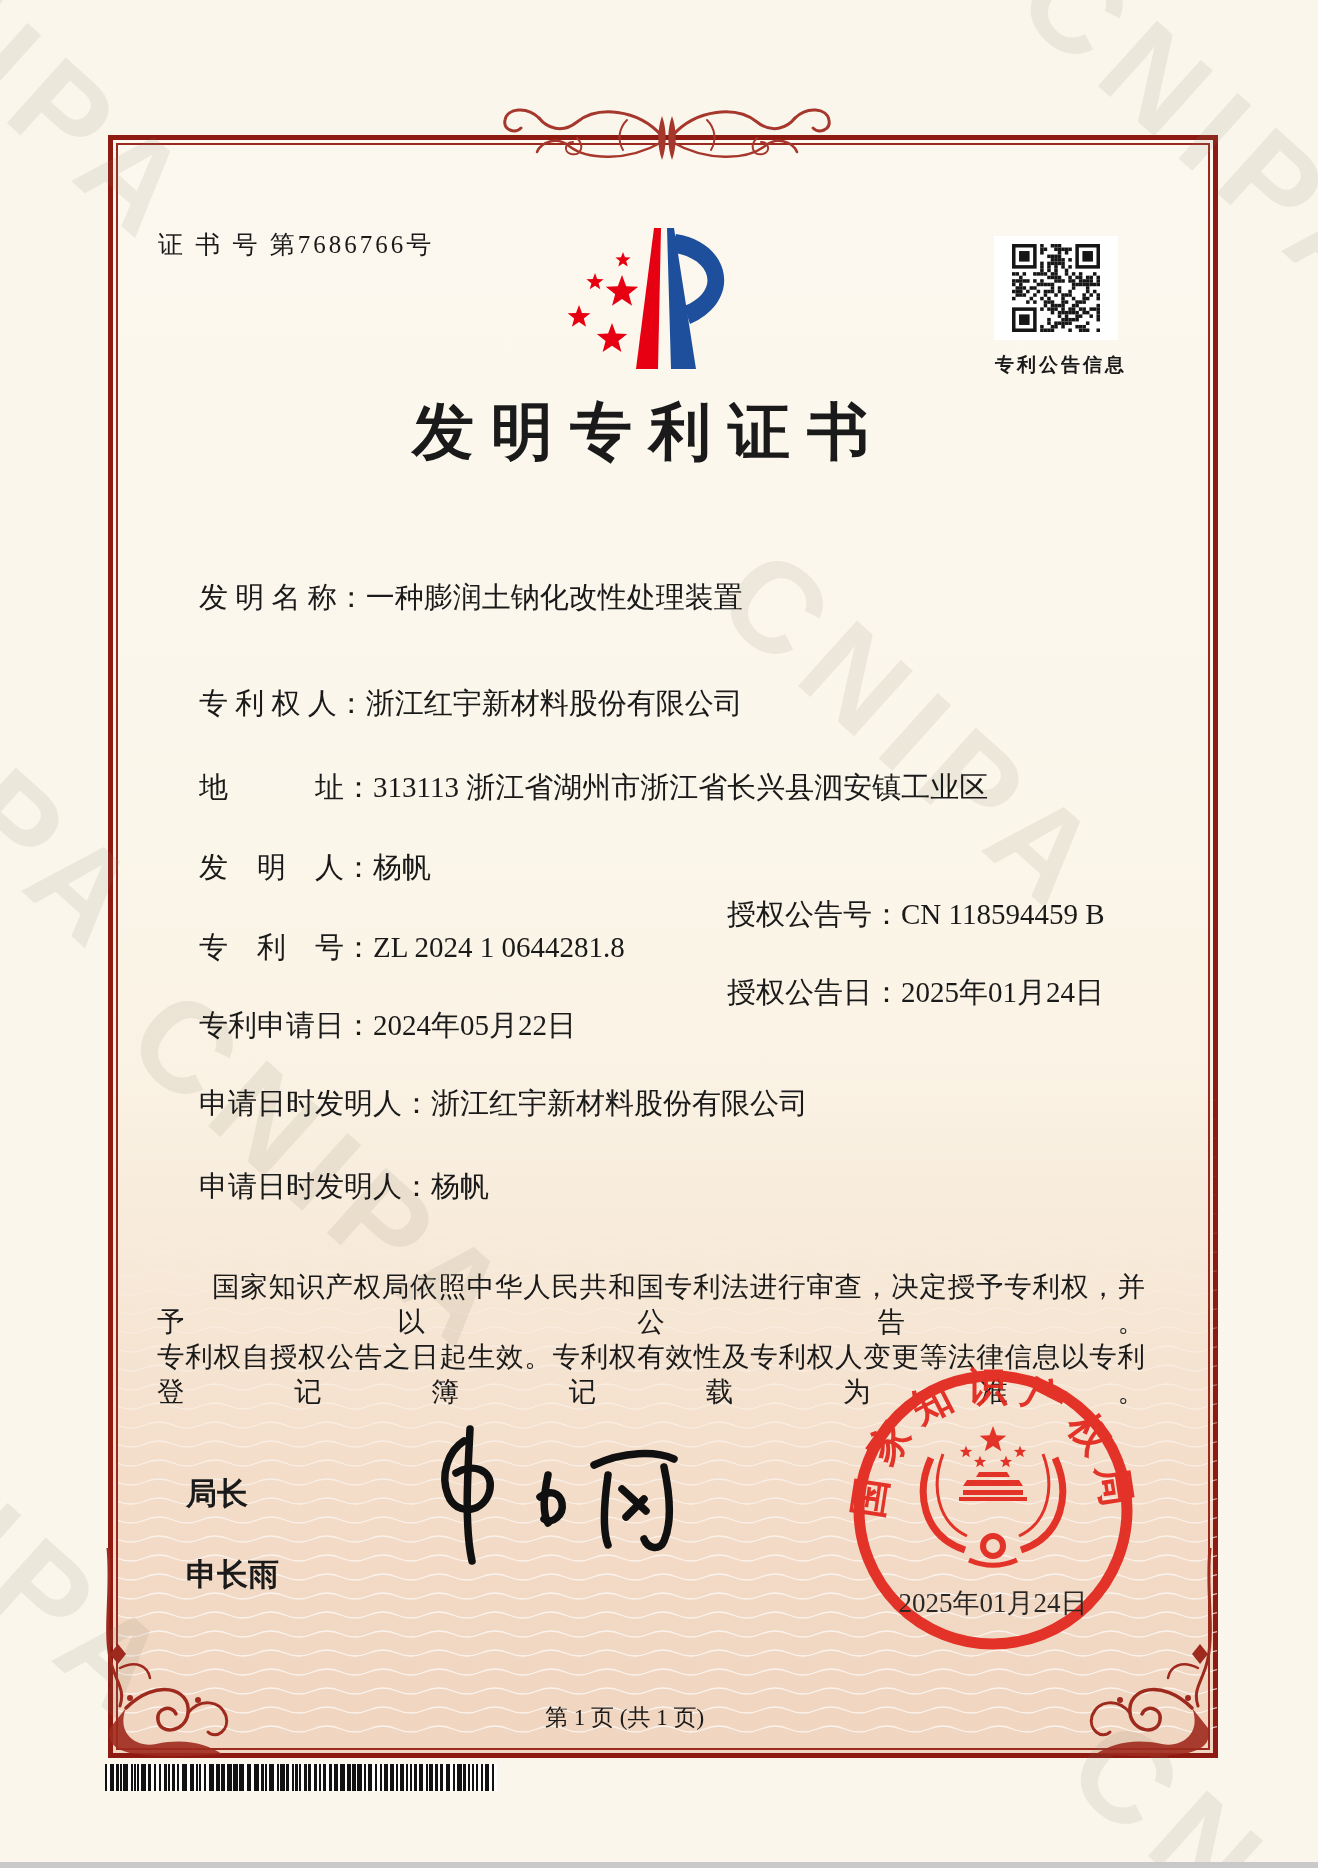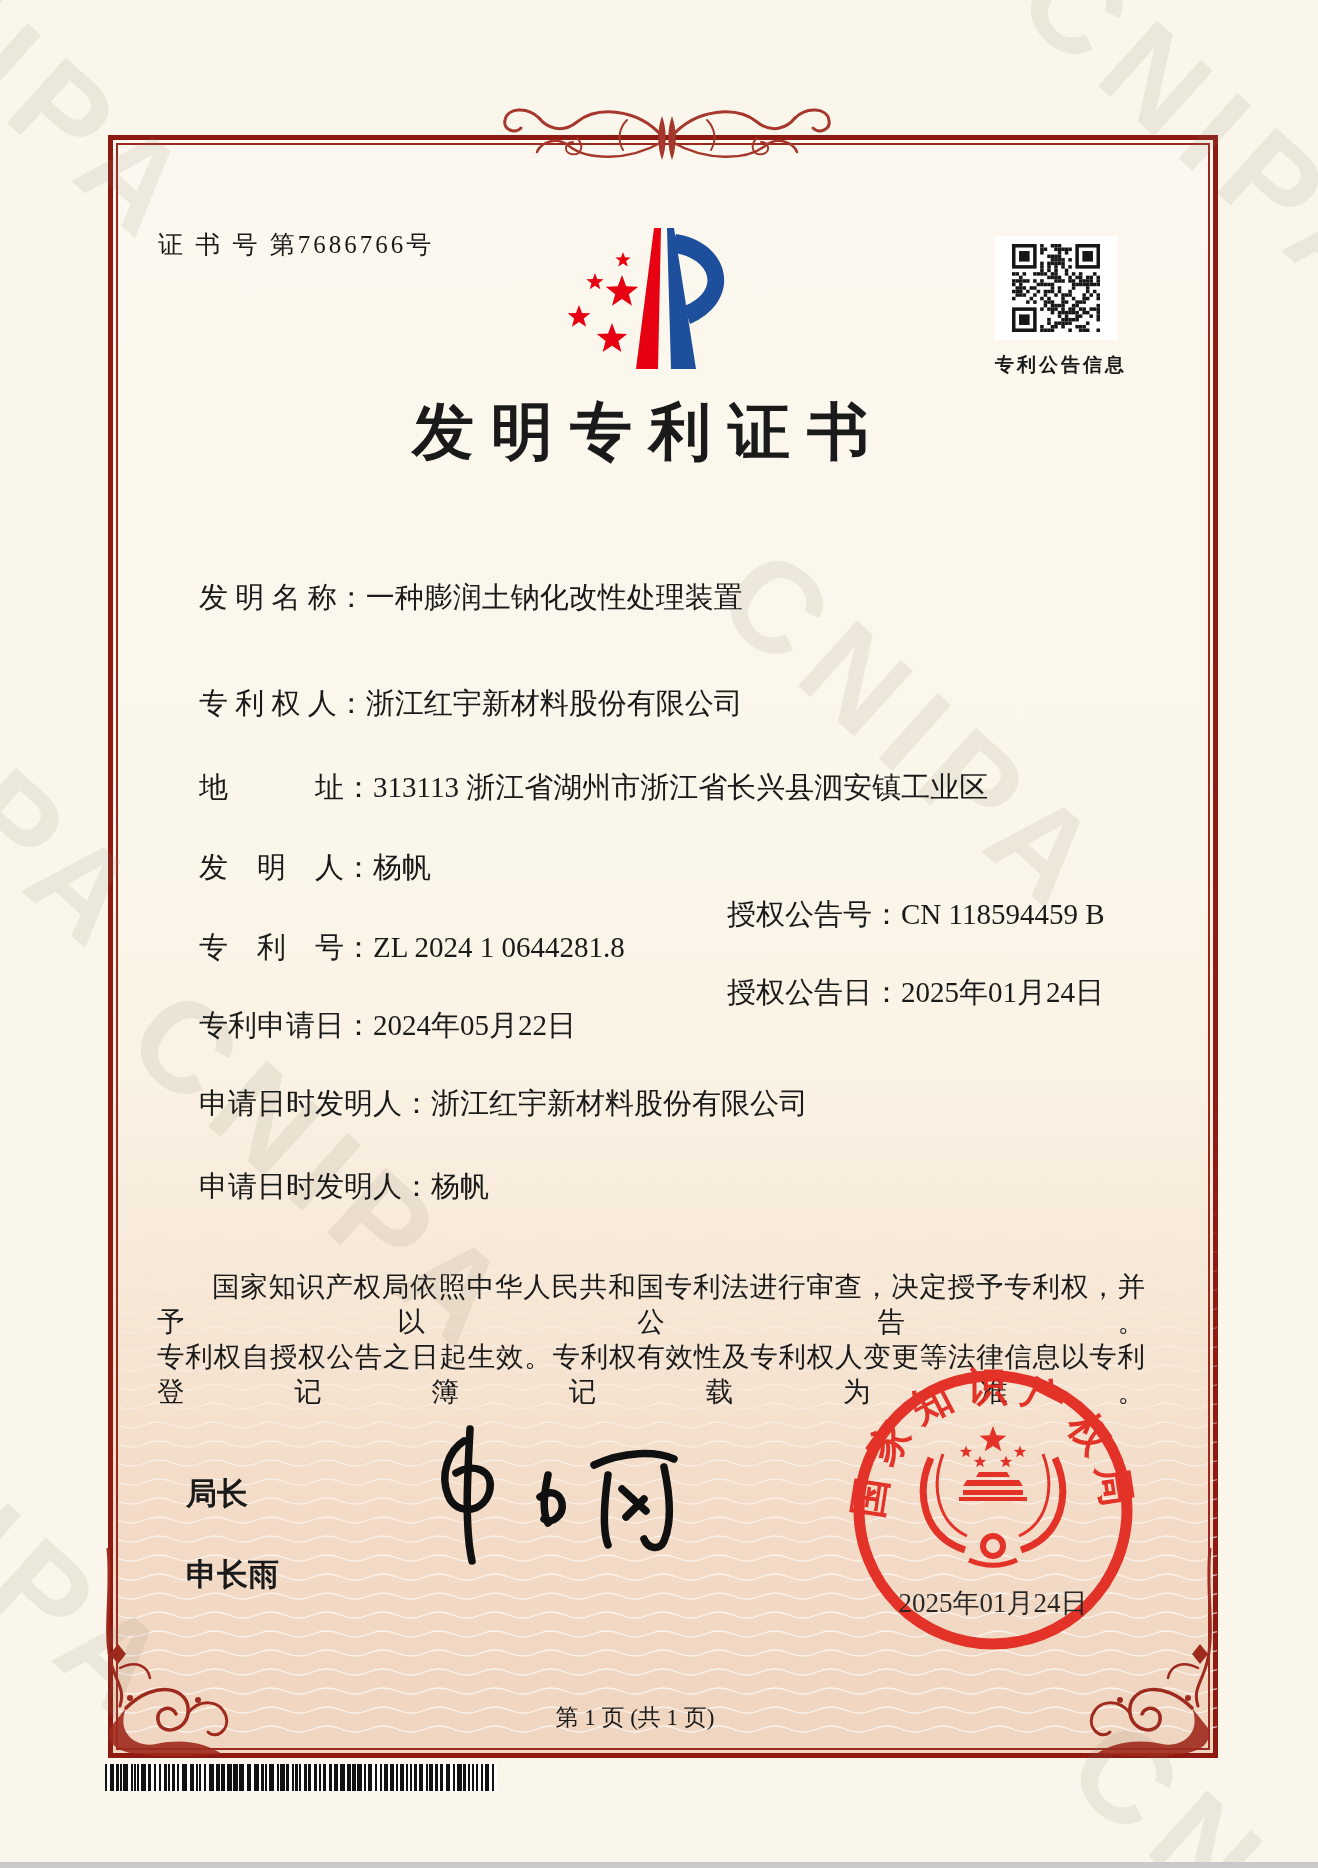--- a/index.html
+++ b/index.html
@@ -23,21 +23,21 @@
   .qrsvg{left:1012px;top:244px;}
   .qrcap{left:985px;top:352px;width:142px;text-align:right;font-size:19px;font-weight:600;letter-spacing:3px;white-space:nowrap;}
   .row{left:170px;font-size:29px;white-space:pre;}
   .row .lab{white-space:pre;}
   .col2{position:absolute;left:557px;top:0;white-space:pre;} 
   .stmt{left:157px;top:1269px;width:988px;font-size:27.5px;line-height:35px;text-align:justify;}
   .stmt .l1{text-indent:55px;text-align-last:justify;}
   .stmt .l2{text-align-last:justify;}
   .dirt{left:186px;top:1473px;font-size:31px;font-weight:700;font-family:"Liberation Sans","DejaVu Sans",sans-serif;}
   .dirn{left:186px;top:1526px;font-size:31px;font-weight:700;font-family:"Liberation Sans","DejaVu Sans",sans-serif;margin-top:28px;}
-  .pgno{left:545px;top:1702px;width:180px;text-align:center;font-size:23px;white-space:pre;}
+  .pgno{left:545px;top:1702px;width:180px;font-size:23px;white-space:pre;}
   .bcwrap{left:105px;top:1764px;width:392px;height:27px;background:#fdfdfd;}
   .graybar{position:absolute;left:0;bottom:0;width:100%;height:6px;background:#c9c9c9;z-index:5;}
   svg{display:block;}
   .orn{z-index:4;}
 </style>
 </head>
 <body>
 
 <div class="page">
 

